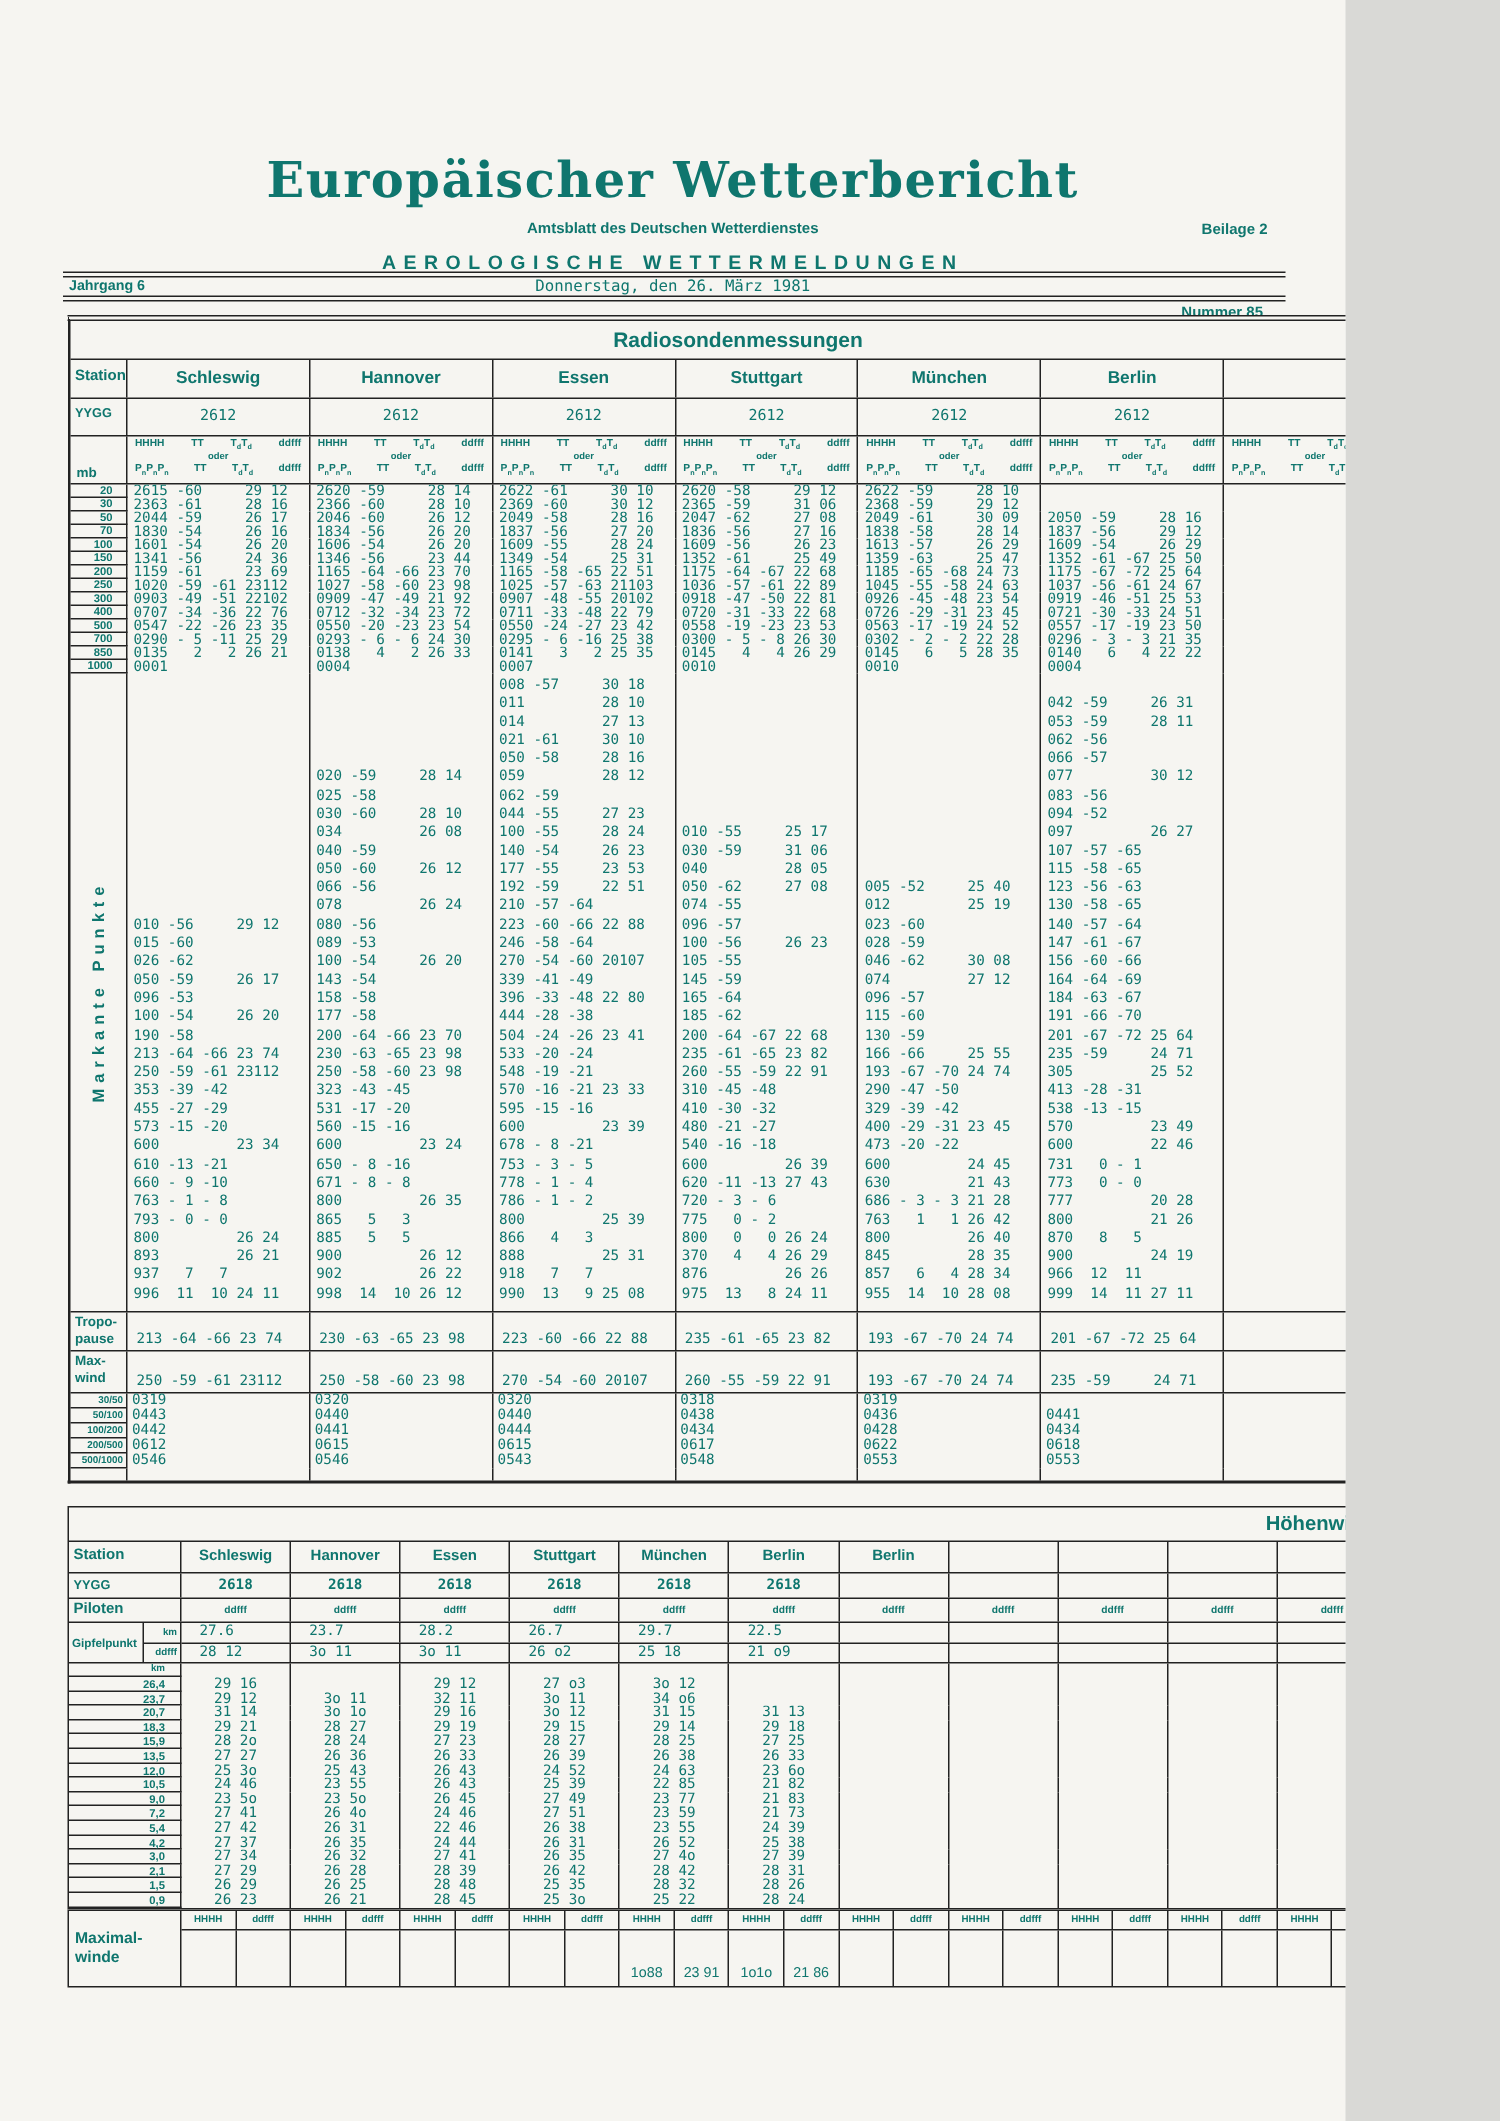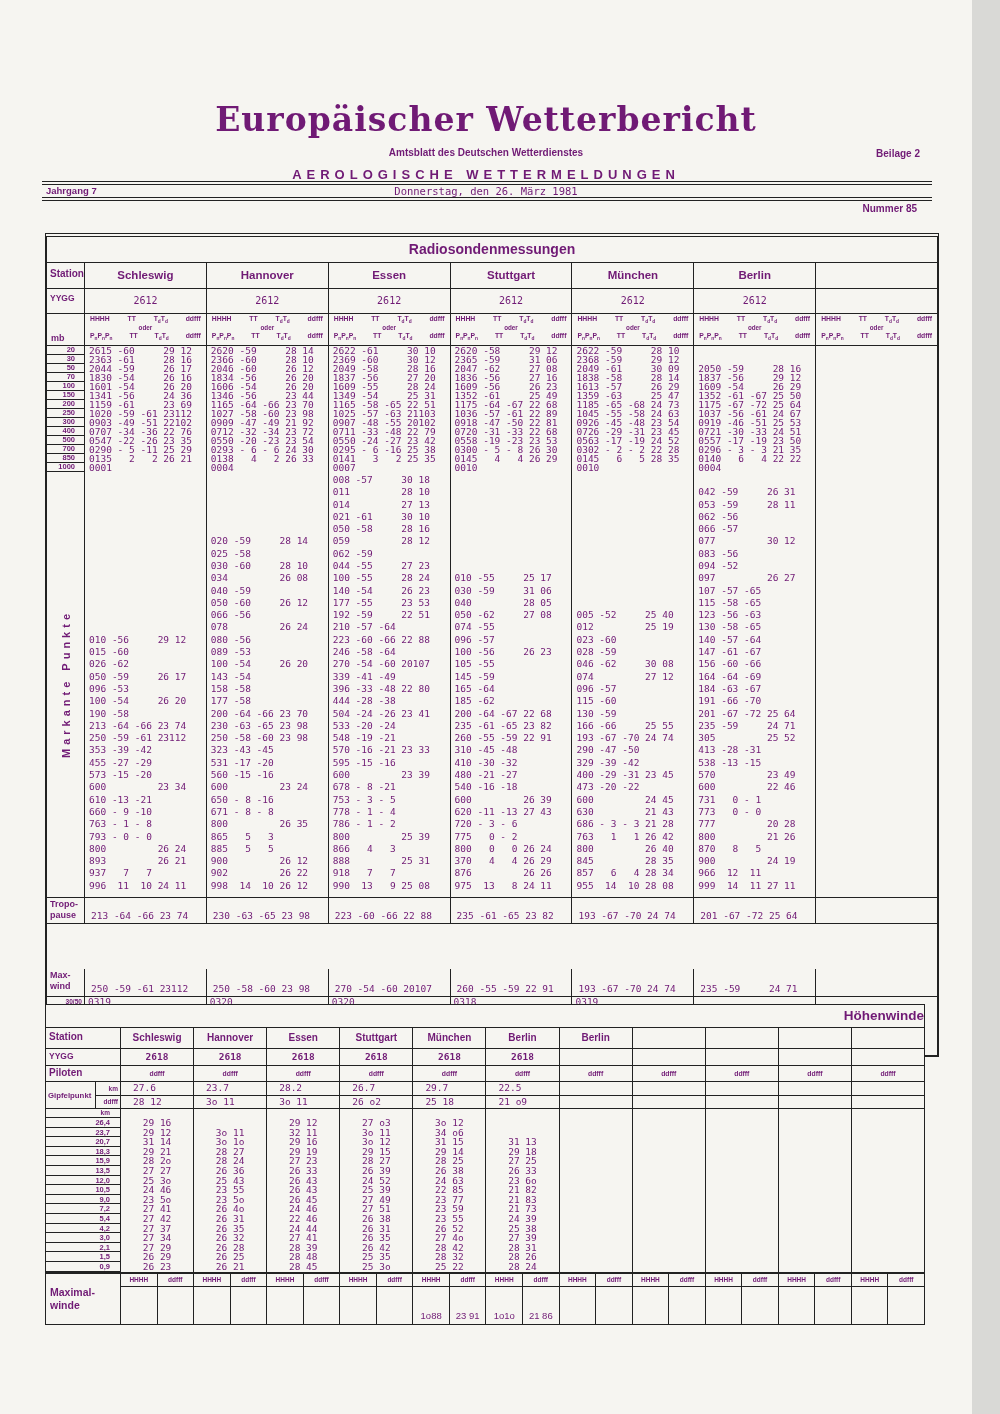--- a/index.html
+++ b/index.html
@@ -1,37 +1,37 @@
 <!DOCTYPE html>
 <html><head>
 <meta charset="utf-8">
 <style>
   *{box-sizing:border-box;margin:0;padding:0;}
   body{margin:0;background:#d9d9d6;font-family:"Liberation Sans",sans-serif;}
-  .page{position:relative;width:972px;height:1414px;background:#f6f5f1;color:#701a75;overflow:hidden;}
+  .page{position:relative;width:897px;height:1414px;background:#f6f5f1;color:#0f766e;overflow:hidden;}
   
   .title{position:absolute;top:100px;left:0;right:0;text-align:center;
          font-family:"DejaVu Serif",serif;font-weight:bold;font-size:33px;letter-spacing:1px;}
   .subtitle{position:absolute;top:147px;left:0;right:0;text-align:center;font-size:10px;font-weight:bold;}
   .beilage{position:absolute;top:148px;right:52px;font-size:10px;font-weight:bold;}
   .aero{position:absolute;top:167px;left:0;right:0;text-align:center;font-size:13px;font-weight:bold;letter-spacing:5px;}
   .rule{position:absolute;left:42px;right:40px;height:4px;border-top:1.2px solid #222;border-bottom:1px solid #222;}
   .r1{top:181px;} .r2{top:197px;}
   .jahrgang{position:absolute;top:185px;left:46px;font-size:9.5px;font-weight:bold;}
   .datum{position:absolute;top:185px;left:0;right:0;text-align:center;font-family:"DejaVu Sans Mono",monospace;font-size:10.5px;}
   .nummer{position:absolute;top:203px;right:55px;font-size:10px;font-weight:bold;}
   .pageline{position:absolute;left:984px;top:214px;width:1px;height:1110px;background:#777;}
   
   .frow{display:flex;}
   .lblcol{flex:0 0 38px;width:38px;border-right:1.2px solid #222;}
   .dcol{flex:1;border-right:1.2px solid #222;}
   .frow > .dcol:last-child{border-right:none;}
   .mono{font-family:"DejaVu Sans Mono",monospace;white-space:pre;}
   
-  .rs{position:absolute;top:233px;left:45px;width:894px;border:2px solid #222;border-top:4px double #222;background:#f6f5f1;}
+  .rs{position:absolute;top:210px;left:45px;width:894px;border:2px solid #222;border-top:4px double #222;background:#f6f5f1;}
   .rs-title{height:26px;line-height:25px;text-align:center;font-weight:bold;font-size:14px;border-bottom:1.6px solid #222;}
   .st-row{height:26px;border-bottom:1.6px solid #222;}
   .st-row .dcol{text-align:center;font-weight:bold;font-size:11.5px;line-height:25px;}
   .st-lbl{font-size:10px;font-weight:bold;padding:5px 0 0 3px;}
   .yygg-row{height:25px;border-bottom:1.2px solid #222;}
   .yygg-row .dcol{text-align:center;font-family:"DejaVu Sans Mono",monospace;font-size:10px;line-height:24px;}
   .yygg-lbl{font-size:8.5px;font-weight:bold;padding:4px 0 0 3px;}
   .ch-row{height:32px;border-bottom:1.6px solid #222;}
   .mb-lbl{font-size:9px;font-weight:bold;display:flex;align-items:flex-end;padding:0 0 2px 4px;}
   .chl{display:flex;justify-content:space-between;padding:1px 5px 0 5px;font-size:6.8px;font-weight:bold;}
@@ -40,21 +40,21 @@
   .lv-row{height:9px;}
   .lv-row .lblcol{border-bottom:1px solid #222;font-size:7.5px;font-weight:bold;text-align:right;
                   padding-right:9px;line-height:8px;}
   .lv-cell{font-size:9.5px;line-height:9px;padding-left:4px;overflow:hidden;}
   .mk-row{height:425px;}
   .mk-lblcol{display:flex;align-items:center;justify-content:center;}
   .vtext{writing-mode:vertical-rl;transform:rotate(180deg);font-weight:bold;font-size:11px;letter-spacing:4px;}
   .mk-cell{display:flex;flex-direction:column;justify-content:flex-end;padding:0 0 5px 4px;}
   .mk-line{font-family:"DejaVu Sans Mono",monospace;white-space:pre;font-size:9.5px;line-height:12.3px;}
   .tp-row{height:27px;border-top:1.6px solid #222;border-bottom:1.2px solid #222;}
-  .mx-row{height:28px;border-bottom:1.6px solid #222;margin-top:45px;}
+  .mx-row{height:28px;border-bottom:1.6px solid #222;}
   .two-line-lbl{font-size:9px;font-weight:bold;padding:1px 0 0 3px;line-height:10px;}
   .bcell{display:flex;align-items:flex-end;padding:0 0 2px 6px;}
   .bcell span{font-family:"DejaVu Sans Mono",monospace;white-space:pre;font-size:9.5px;line-height:10px;}
   .sh-block{height:50px;}
   .sh-lbls{flex:0 0 38px;width:38px;border-right:1.2px solid #222;}
   .sh-lbl{height:10px;line-height:9px;font-size:6.6px;font-weight:bold;text-align:right;padding-right:2px;border-bottom:1px solid #222;}
   .sh-cell{font-size:9.5px;line-height:10px;padding-left:3px;}
   .bot-strip{height:8px;}
   
   .hw{position:absolute;top:1004px;left:45px;width:880px;border:1.8px solid #222;background:#f6f5f1;}
@@ -103,21 +103,21 @@
 </head>
 <body>
 
 <div class="page">
 
   <div class="title">Europäischer Wetterbericht</div>
   <div class="subtitle">Amtsblatt des Deutschen Wetterdienstes</div>
   <div class="beilage">Beilage 2</div>
   <div class="aero">AEROLOGISCHE WETTERMELDUNGEN</div>
   <div class="rule r1"></div>
-  <div class="jahrgang">Jahrgang 7</div>
+  <div class="jahrgang">Jahrgang 6</div>
   <div class="datum">Donnerstag, den 26. März 1981</div>
   <div class="rule r2"></div>
   <div class="nummer">Nummer 85</div>
   <div class="pageline"></div>
 
   <section class="rs">
     <div class="rs-title">Radiosondenmessungen</div>
 
     <div class="frow st-row" id="rs-stations">
       <div class="lblcol st-lbl">Station</div>

